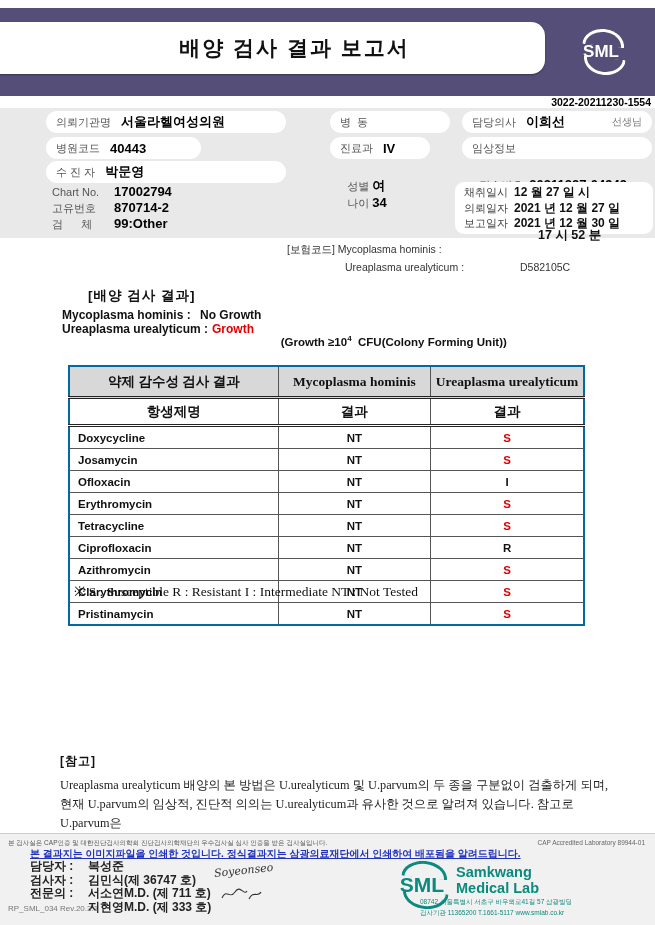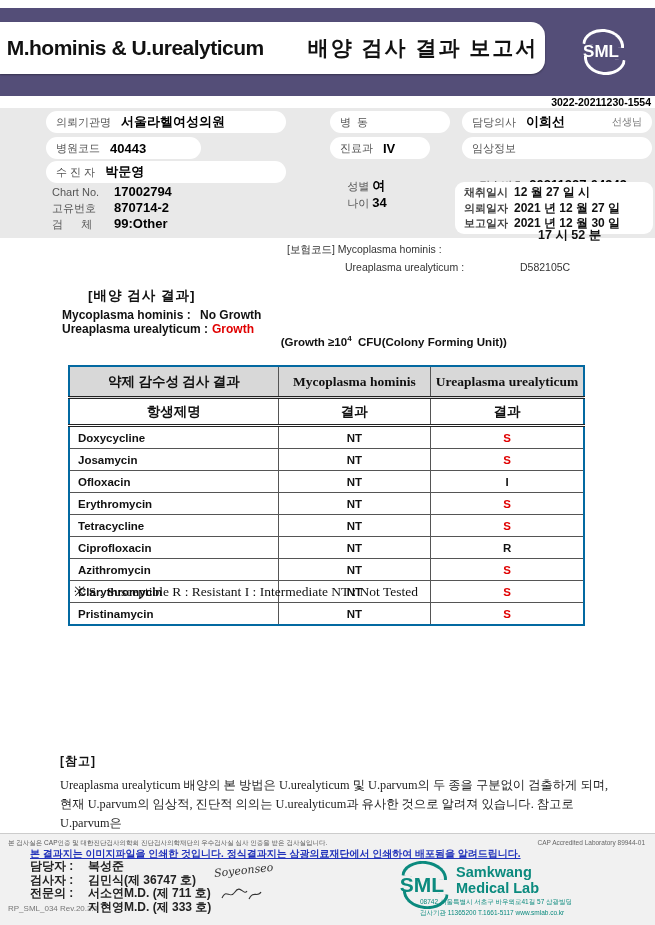--- a/index.html
+++ b/index.html
@@ -27,21 +27,21 @@
   .pill .lbl{color:#555;font-size:11px;white-space:pre;margin-right:10px;}
   .pill .val{color:#000;font-weight:bold;font-size:13px;white-space:pre;}
   .pill .suffix{margin-left:auto;color:#777;font-size:10px;}
   .freetext{position:absolute;font-size:11px;color:#555;white-space:pre;}
   .freetext b{color:#000;font-size:13px;font-weight:bold;}
   .idblock{position:absolute;left:52px;top:184px;font-size:11px;line-height:16px;color:#555;}
   .idblock .row span.l{display:inline-block;width:62px;white-space:pre;}
   .idblock .row b{color:#000;font-size:13px;}
   .datebox{position:absolute;left:455px;top:182px;width:198px;height:52px;background:#fff;border-radius:9px;
     padding:3px 9px;box-sizing:border-box;font-size:11px;line-height:15.5px;}
-  .datebox .l{color:#444;margin-right:6px;font-weight:bold;}
+  .datebox .l{color:#444;margin-right:6px;}
   .datebox b{font-size:12px;}
   .time-line{position:absolute;left:538px;top:227px;font-weight:bold;font-size:12.5px;white-space:pre;}
 
   
   .ins1{position:absolute;left:287px;top:243px;font-size:10.5px;color:#333;}
   .ins2{position:absolute;left:345px;top:261px;font-size:10.5px;color:#333;}
   .ins2 .code{position:absolute;left:175px;color:#333;}
 
   
   .sec-title{position:absolute;left:88px;top:287px;font-weight:bold;font-size:13.5px;letter-spacing:1px;}
@@ -83,21 +83,20 @@
   .addr{position:absolute;left:420px;top:62px;font-size:6.5px;color:#0b8a7e;line-height:11px;}
   .doccode{position:absolute;left:8px;top:70px;font-size:8px;color:#777;}
 </style>
 </head>
 <body>
 
 <div id="page">
 
   <div class="band"></div>
   <div class="titlebox">
-    <span class="t-en">M.hominis &amp; U.urealyticum</span>
     <span class="t-ko">배양 검사 결과 보고서</span>
   </div>
   <div class="sml white">
     <div class="arc top"></div>
     <div class="word">SML</div>
     <div class="arc bot"></div>
   </div>
   <div class="report-no">
     <div>3022-20211230-1554</div>
     <div>161444-W</div>

